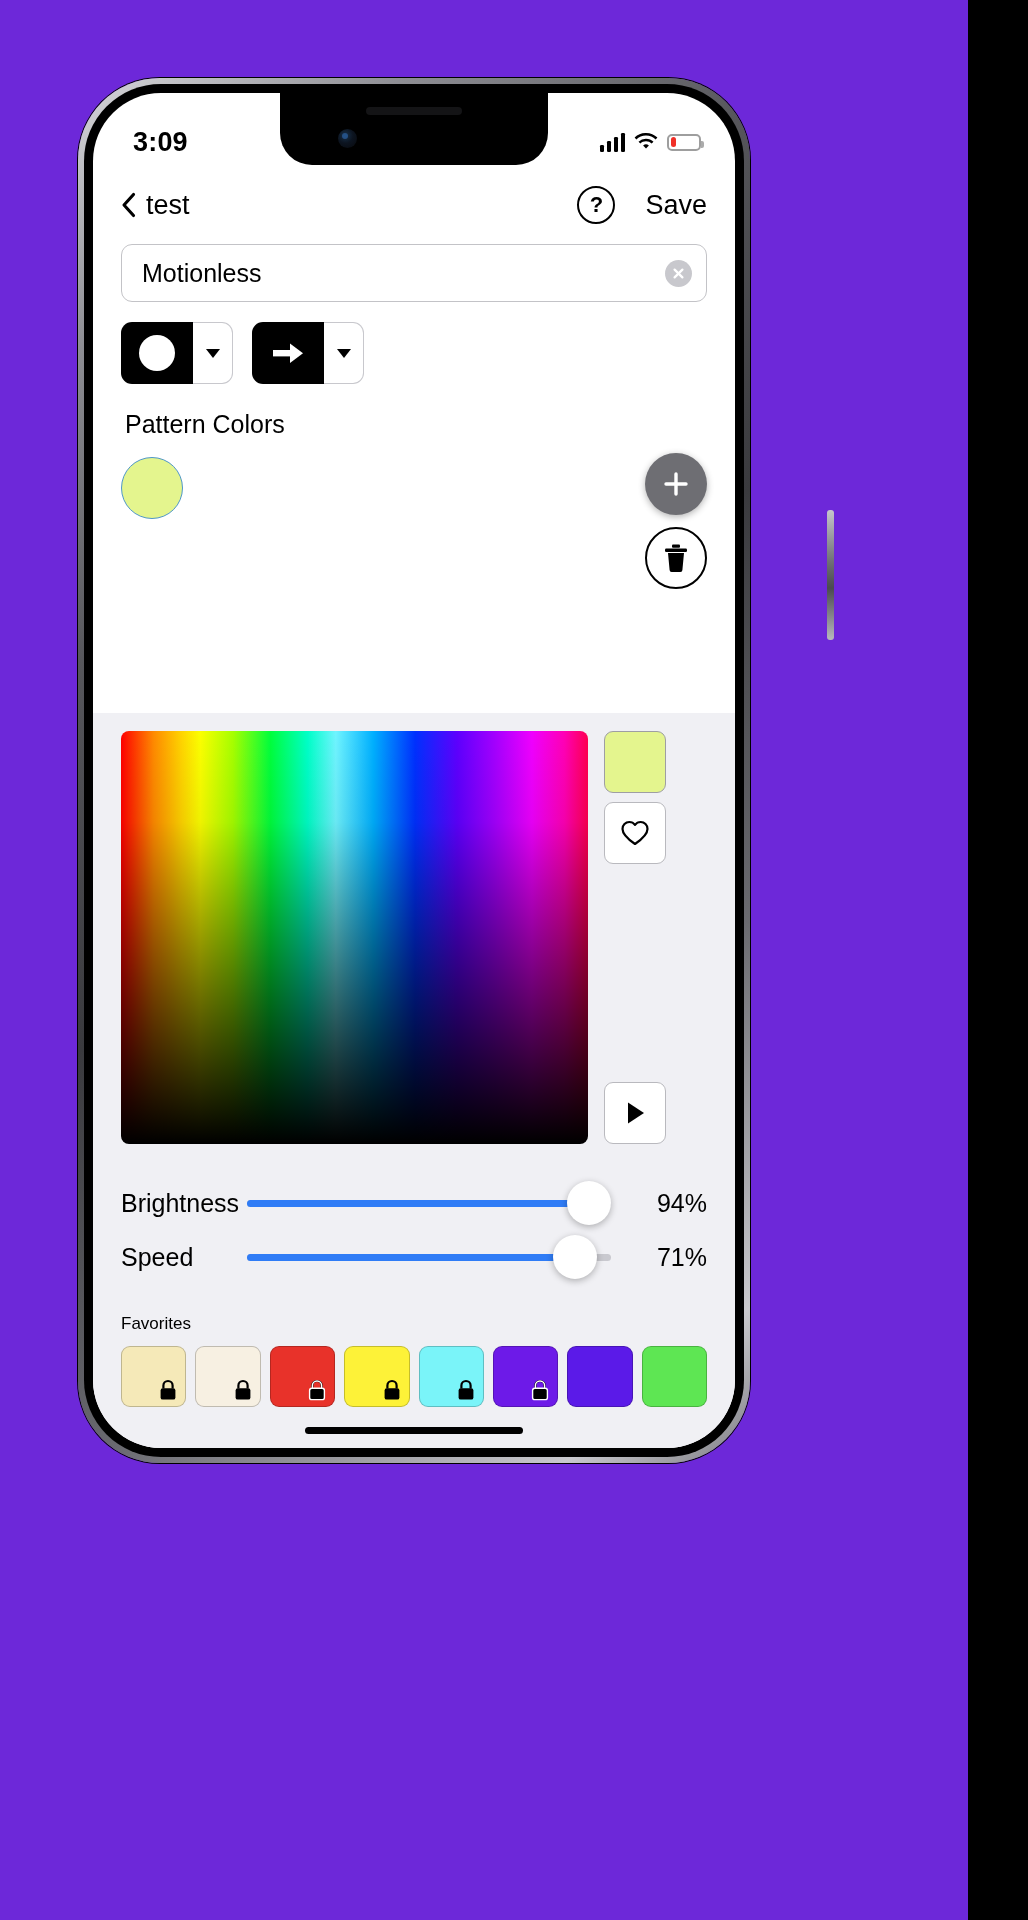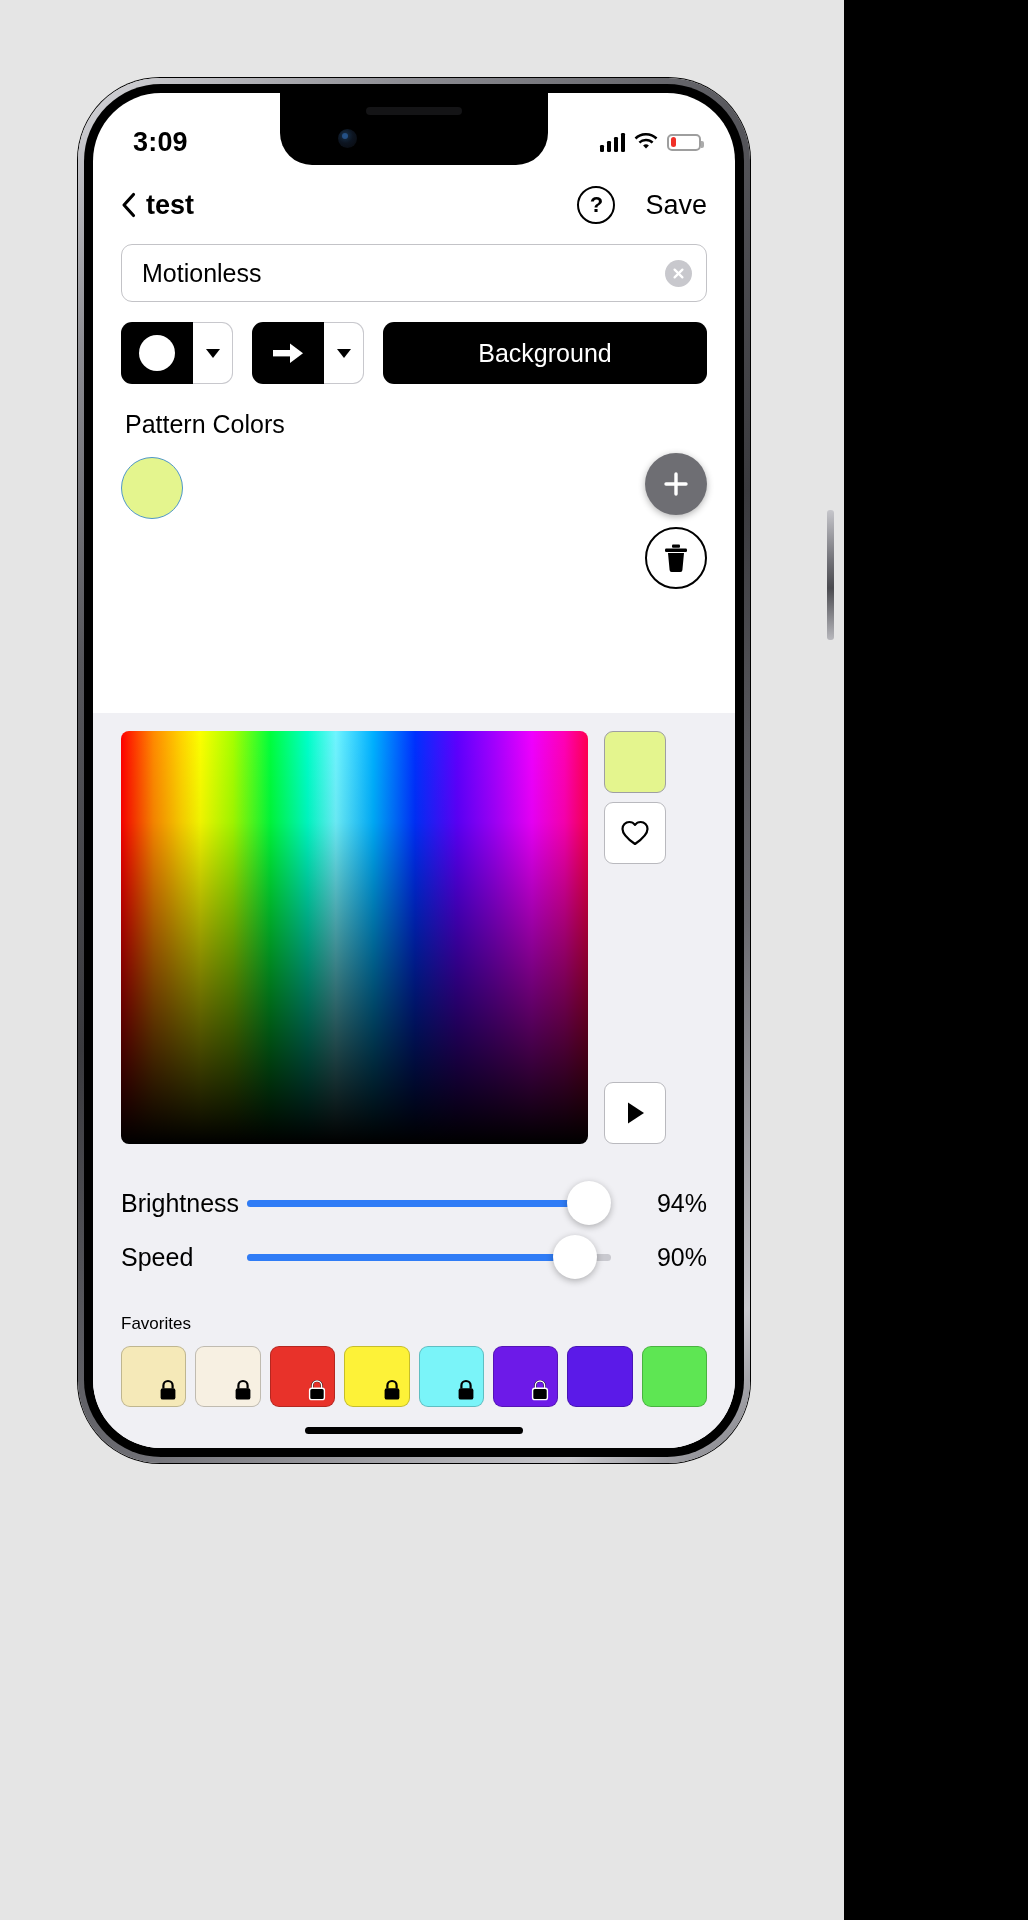--- a/index.html
+++ b/index.html
@@ -2,21 +2,21 @@
 <html><head>
 <meta charset="utf-8">
 <style>
   * { box-sizing: border-box; margin: 0; padding: 0; }
   html, body {
     width: 1028px; height: 1920px;
     background: #000;
     font-family: "Liberation Sans", sans-serif;
     overflow: hidden;
   }
-  #stage { position: relative; width: 844px; height: 1920px; background: #e5e5e5; }
+  #stage { position: relative; width: 968px; height: 1920px; background: #6d28d9; }
 
   
   .device-outer {
     position: absolute; left: 78px; top: 78px;
     width: 672px; height: 1385px;
     border-radius: 82px;
     background: linear-gradient(140deg,#d8d8dc 0%,#8e8e94 14%,#57575c 30%,#3a3a3e 50%,#6a6a70 72%,#c9c9ce 92%,#7c7c82 100%);
     padding: 6px;
     box-shadow: 0 0 0 1px #000;
   }
@@ -91,21 +91,21 @@
     background: rgba(0,0,0,.33);
   }
   .battery .fill { height: 100%; border-radius: 2.5px; }
 
   
   .navbar {
     position: absolute; top: 76px; left: 0; right: 0; height: 72px;
     display: flex; align-items: center; padding: 0 28px;
     background: #fff; z-index: 30;
   }
-  .nav-back { display: flex; align-items: center; gap: 10px; cursor: pointer; font-weight: bold; }
+  .nav-back { display: flex; align-items: center; gap: 10px; cursor: pointer; }
   .nav-back .chev { width: 15px; height: 26px; }
   .nav-back .lbl { font-size: 27px; color: #000; }
   .nav-title {
     position: absolute; left: 0; right: 0; text-align: center;
     font-size: 28px; font-weight: 700; color: #000; pointer-events: none;
   }
   .nav-right { margin-left: auto; display: flex; align-items: center; gap: 22px; z-index: 2; }
   .help-btn {
     width: 38px; height: 38px; border-radius: 50%;
     border: 2.4px solid #000; display: flex; align-items: center; justify-content: center;
@@ -311,21 +311,20 @@
               <div class="main">
                 <svg width="34" height="28" viewBox="0 0 34 28">
                   <rect x="2" y="11" width="20" height="6.4" fill="#fff"></rect>
                   <polygon points="19,4.5 32,14.2 19,23.9" fill="#fff"></polygon>
                 </svg>
               </div>
               <div class="arrowpart">
                   <span class="tri-down"></span>
                 </div>
             </div>
-            <div class="bg-btn">Background</div>
           </div>
 
           <div class="section-label">Pattern Colors</div>
 
           <div class="pattern-colors-row">
             <div class="swatch-list" id="pattern-swatches">
                 <div class="pattern-swatch" style="background: rgb(228, 245, 142); border-color: rgb(79, 151, 201);"></div>
               </div>
             <div class="side-actions">
               <div class="round-btn add-btn">
@@ -378,21 +377,21 @@
                 <div class="slider-val">94%</div>
               </div>
               <div class="slider-row">
                 <div class="slider-label">Speed</div>
                 <div class="track-wrap">
                   <div class="track">
                     <div class="fill" style="width: 90%; background: rgb(47, 124, 246);"></div>
                   </div>
                   <div class="knob" style="left: 90%;"></div>
                 </div>
-                <div class="slider-val">90%</div>
+                <div class="slider-val">71%</div>
               </div>
             </div>
 
           <div class="fav-label">Favorites</div>
           <div class="fav-grid" id="fav-grid">
               <div class="fav-cell" style="background: rgb(245, 233, 184);">
                 <span class="lock"><svg width="20" height="22" viewBox="0 0 20 22">
                     <path d="M5.4 9.5V6.6a4.6 4.6 0 0 1 9.2 0v2.9" fill="none" stroke="#000" stroke-width="2.2"></path>
                     <rect x="2.6" y="9.2" width="14.8" height="11.4" rx="2.2" fill="#000"></rect>
                   </svg></span>

